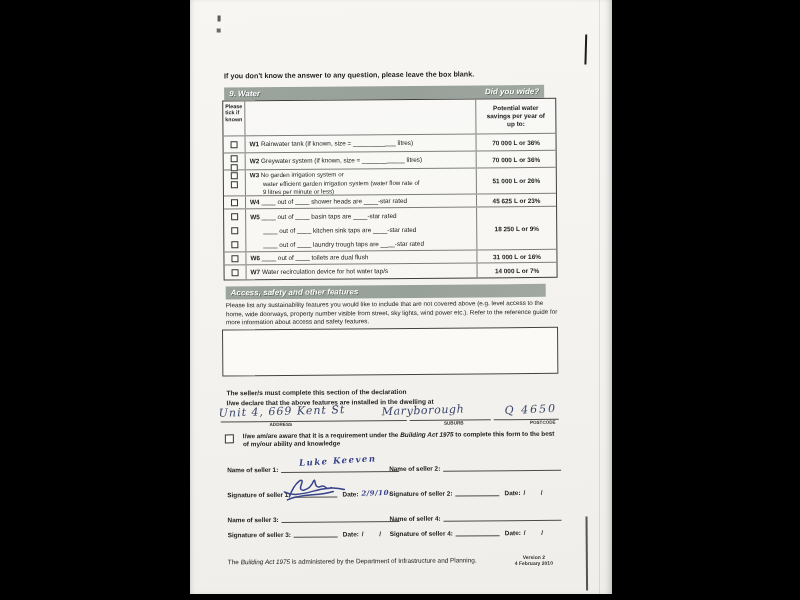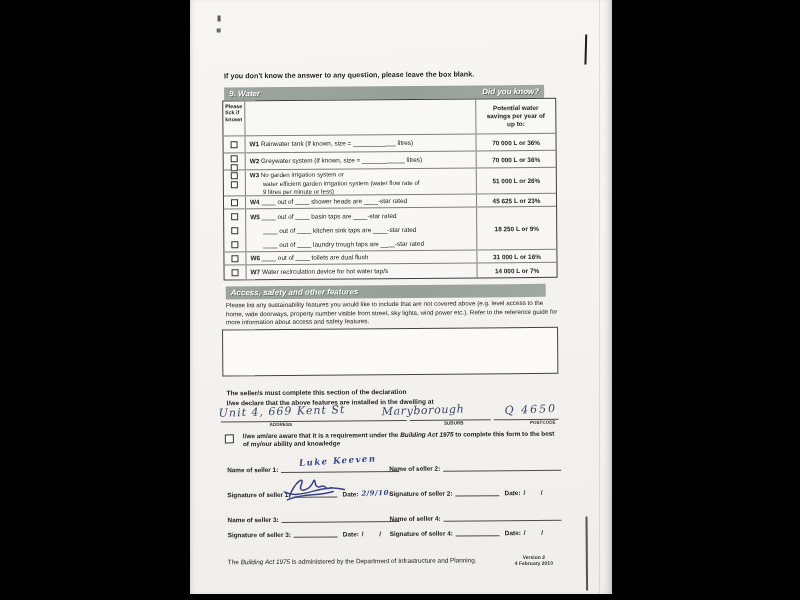--- a/index.html
+++ b/index.html
@@ -98,21 +98,21 @@
 </head>
 <body>
 
 <div class="page">
   <div class="content">
 
     <div class="instruction">If you don't know the answer to any question, please leave the box blank.</div>
 
     <div class="bar bar-water">
       <span>9. Water</span>
-      <span>Did you know?</span>
+      <span>Did you wide?</span>
     </div>
 
     <div class="wtable">
         <div class="trow first" style="height: 34px;">
           <div class="tick-cell">
             <div class="tick-header">Please tick if known</div>
           </div>
           <div class="label-cell"></div>
           <div class="savings-cell">
             <div class="savings-header">Potential water savings per year of up to:</div>

